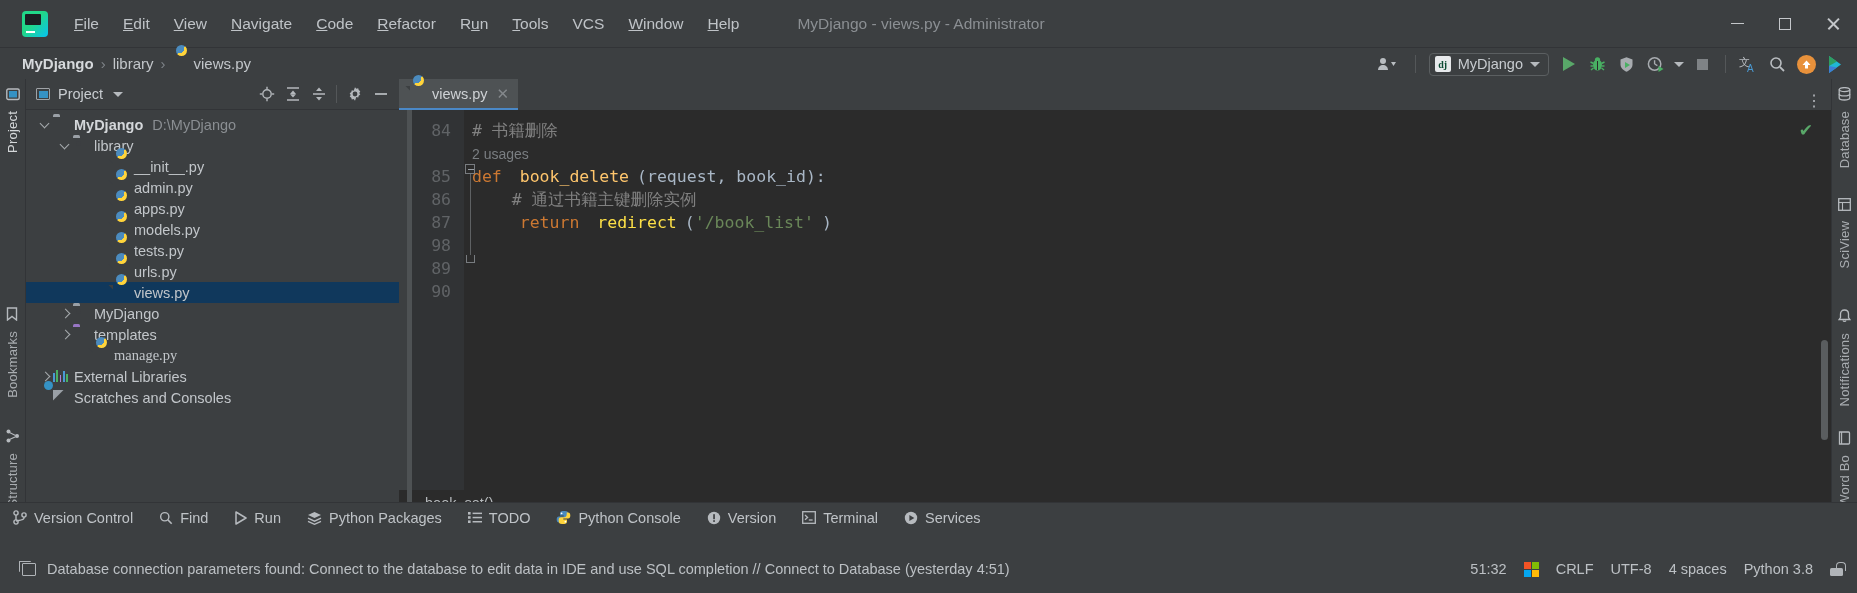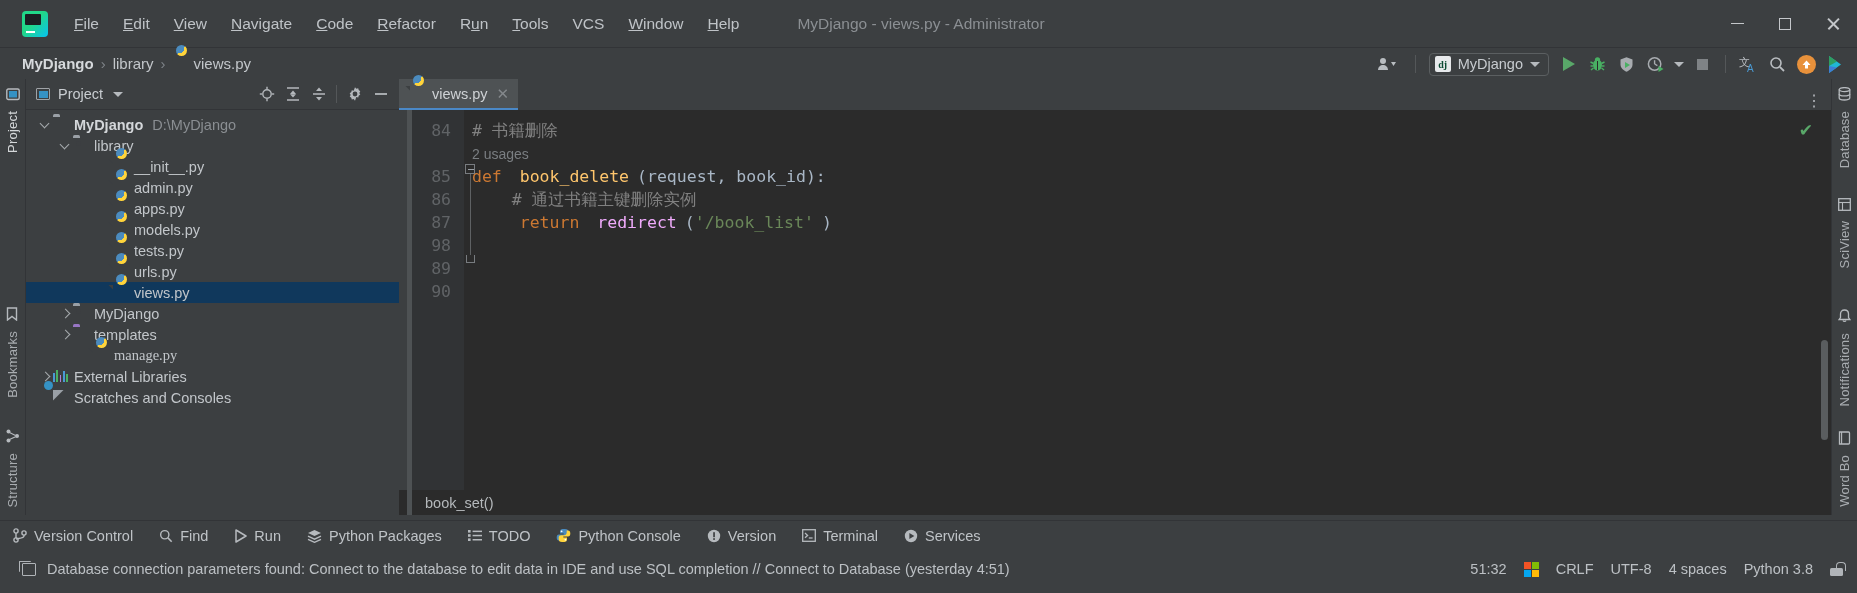--- a/index.html
+++ b/index.html
@@ -241,21 +241,21 @@
   }
   .ln { color: #606366; padding-right: 13px; }
   .ln.blank { color: transparent; }
   .cl { color: #a9b7c6; white-space: pre; padding-left: 8px; }
   .hint { color: #7a7e82; font-family: "Liberation Sans", sans-serif; font-size: 14px; }
   .cmt { color: #808080; }
   .kw  { color: #cc7832; }
   .fn  { color: #ffc66d; }
   .str { color: #6a8759; }
   .kwarg { color: #aa4926; }
-  .meth { color: #f0abfc; }
+  .meth { color: #fde047; }
 
   .fold-col {
     position: absolute; left: 0; top: 0; width: 14px; height: 100%;
   }
   .fold-box {
     position: absolute; width: 10px; height: 10px; border: 1px solid #787c80;
     background: #2b2b2b;
   }
   .fold-box::after {
     content: ""; position: absolute; left: 2px; top: 4px; width: 6px; height: 1px;
@@ -277,21 +277,21 @@
     background: #5a5d5f; border-radius: 4px;
   }
   .breadcrumb-bar {
     position: absolute; left: 0; bottom: 0; width: 100%; height: 25px;
     background: #2b2b2b; display: flex; align-items: center;
   }
   .bc-text { font-size: 14.5px; color: #b4b8bb; margin-left: 13px; }
 
   
   .toolwin {
-    position: absolute; left: 0; top: 520px; width: 1857px; height: 30px;
+    position: absolute; left: 0; top: 502px; width: 1857px; height: 30px;
     background: #3c3f41; border-top: 1px solid #323437;
     display: flex; align-items: center;
   }
   .tw-tab {
     display: flex; align-items: center; gap: 7px; height: 30px; padding: 0 13px;
     font-size: 14.5px; color: #bfc3c7; white-space: nowrap;
   }
 
   
   .statusbar {

